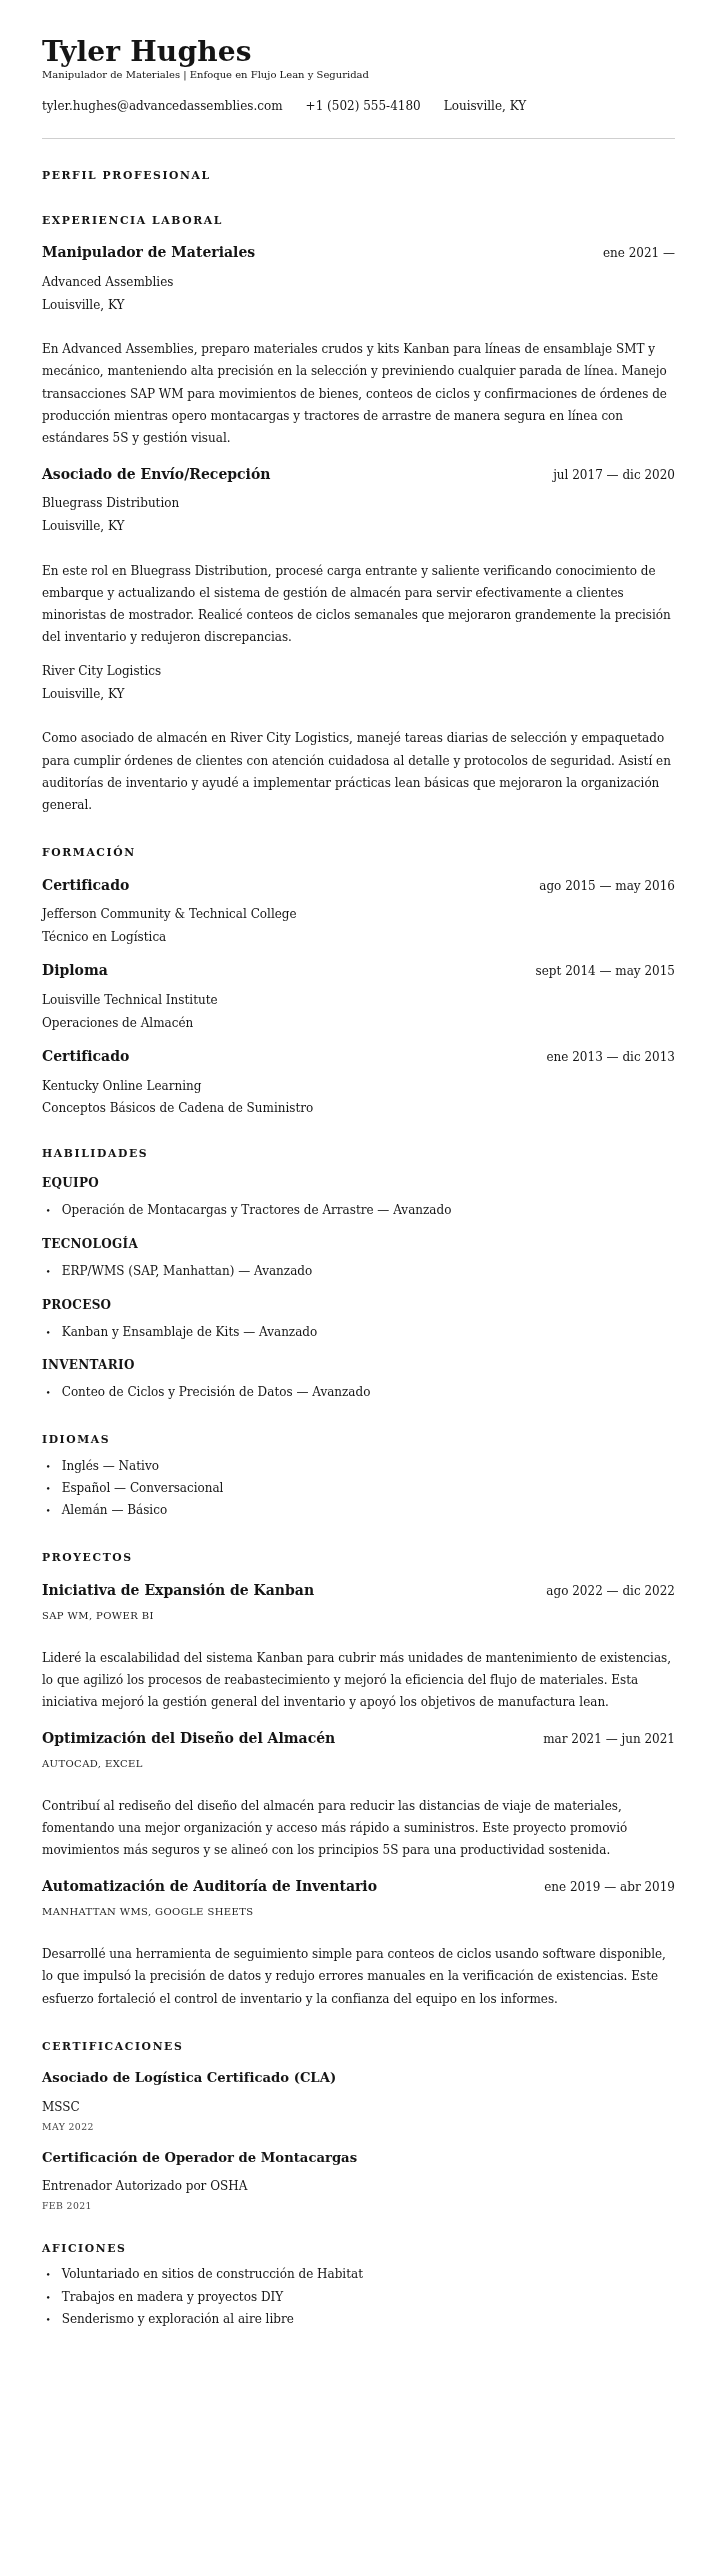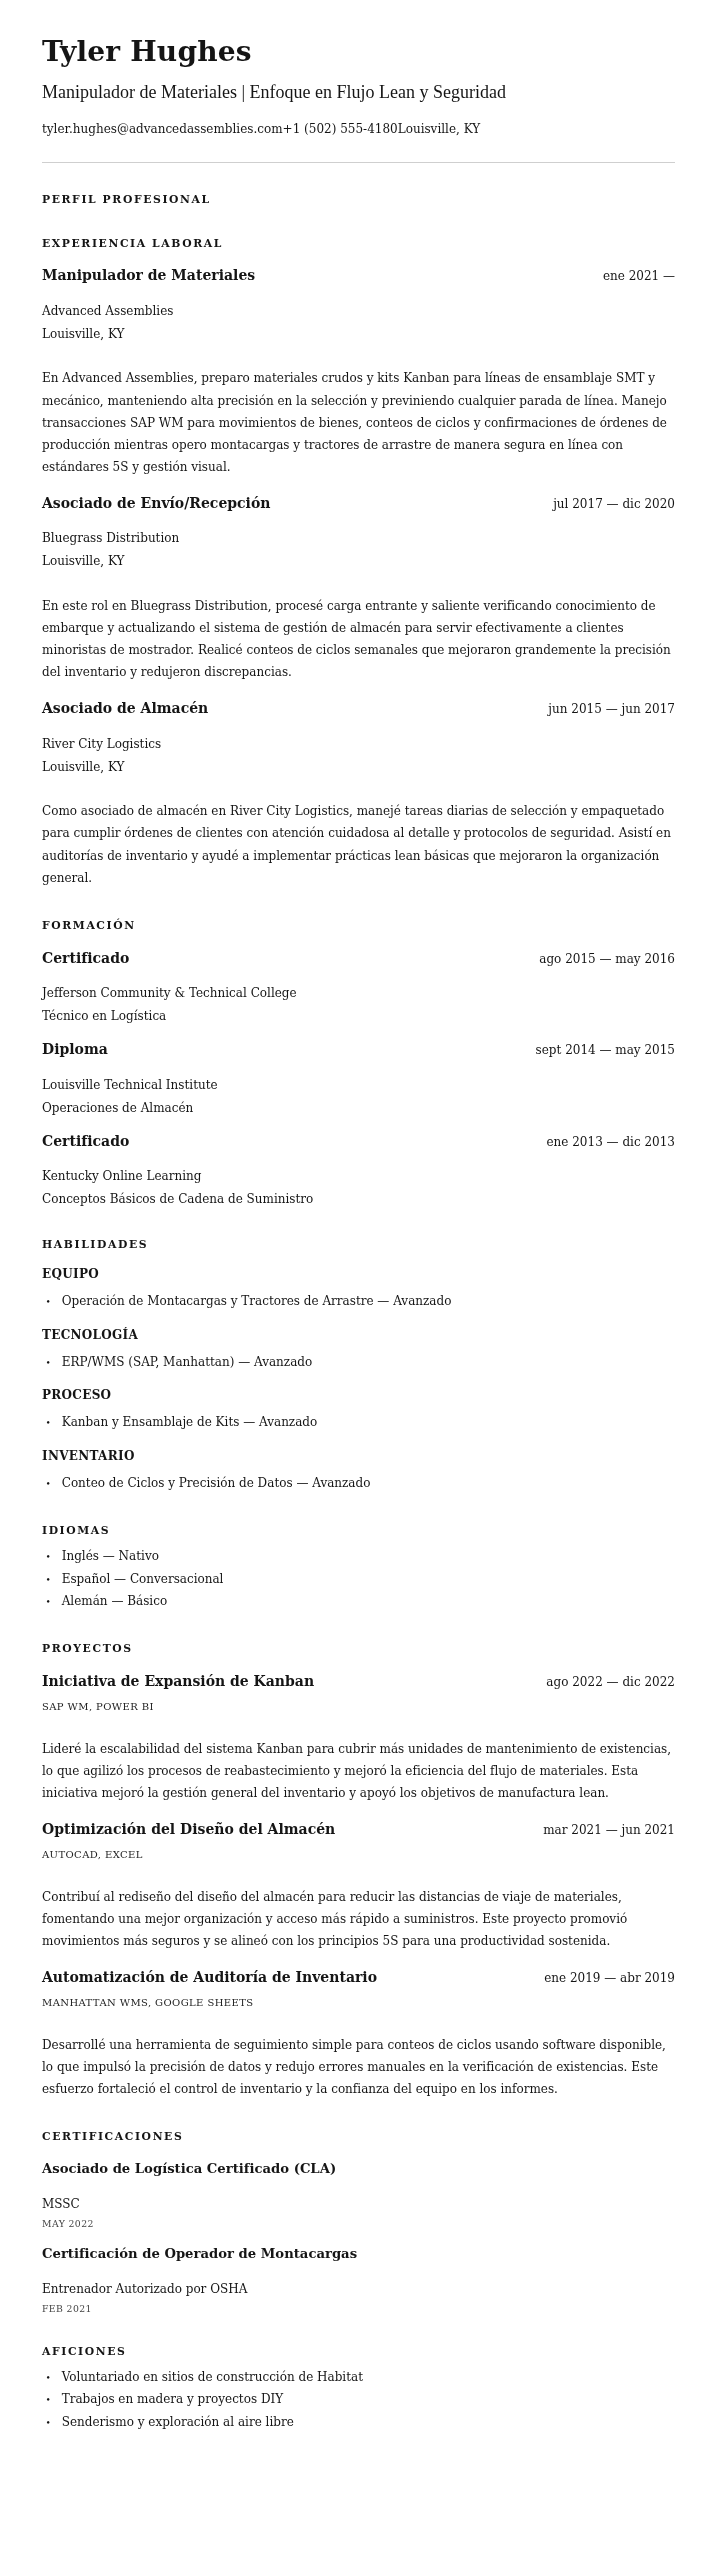--- a/index.html
+++ b/index.html
@@ -13,24 +13,25 @@
     color: #151515;
     font-family: "DejaVu Serif", "Liberation Serif", serif;
   }
   .name {
     margin: 0;
     font-size: 28px;
     line-height: 1.1;
     font-weight: 700;
     letter-spacing: 0.2px;
   }
-  .tagline { font-size: 18px; margin-top: 12px; line-height: 1.4; font-family: Liberation Serif, serif; }
+  .tagline { font-size: 10px; margin-top: 0; line-height: 1.4; }
   .contact { margin-top: 17px; }
   .contact-row {
     display: flex;
+    gap: 23px;
     font-size: 12px;
     line-height: 1.3;
     margin-top: 15px;
   }
   .contact-row:first-child { margin-top: 0; }
   .divider { border: none; border-top: 0.6px solid #cfcfcf; margin: 24px 0 0 0; }
   .section { margin-top: 29px; }
   .section-title {
     margin: 0;
     font-size: 10.8px;
@@ -40,21 +41,21 @@
   }
   .para {
     margin: 13.2px 0 0 0;
     font-size: 12px;
     line-height: 1.85;
   }
   .entry { margin-top: 15.6px; }
   .entry-head { display: flex; justify-content: space-between; align-items: baseline; }
   .entry-title { margin: 0; font-size: 14px; font-weight: 700; line-height: 1.4; }
   .entry-dates { font-size: 12px; white-space: nowrap; }
-  .entry-sub { font-size: 12px; margin-top: 18px; line-height: 1.3; }
+  .entry-sub { font-size: 12px; margin-top: 12px; line-height: 1.3; }
   .entry-sub2 { font-size: 12px; margin-top: 7.2px; line-height: 1.3; }
   .entry-body { margin-top: 25px; }
   .cert-title { margin: 0; font-size: 13.2px; font-weight: 700; line-height: 1.4; }
   .meta {
     font-size: 10px;
     letter-spacing: 0.4px;
     color: #222222;
     margin-top: 8.4px;
     line-height: 1.3;
   }
@@ -116,24 +117,20 @@
       <div class="entry-head">
         <h3 class="entry-title">Asociado de Envío/Recepción</h3>
         <span class="entry-dates">jul 2017 — dic 2020</span>
       </div>
       <div class="entry-sub">Bluegrass Distribution</div>
       <div class="entry-sub2">Louisville, KY</div>
       <p class="para entry-body">En este rol en Bluegrass Distribution, procesé carga entrante y saliente verificando conocimiento de embarque y actualizando el sistema de gestión de almacén para servir efectivamente a clientes minoristas de mostrador. Realicé conteos de ciclos semanales que mejoraron grandemente la precisión del inventario y redujeron discrepancias.</p>
     </article>
 
     <article class="entry">
-      <div class="entry-head">
-        <h3 class="entry-title">Asociado de Almacén</h3>
-        <span class="entry-dates">jun 2015 — jun 2017</span>
-      </div>
       <div class="entry-sub">River City Logistics</div>
       <div class="entry-sub2">Louisville, KY</div>
       <p class="para entry-body">Como asociado de almacén en River City Logistics, manejé tareas diarias de selección y empaquetado para cumplir órdenes de clientes con atención cuidadosa al detalle y protocolos de seguridad. Asistí en auditorías de inventario y ayudé a implementar prácticas lean básicas que mejoraron la organización general.</p>
     </article>
   </section>
 
   <section class="section">
     <h2 class="section-title">FORMACIÓN</h2>
 
     <article class="entry">

